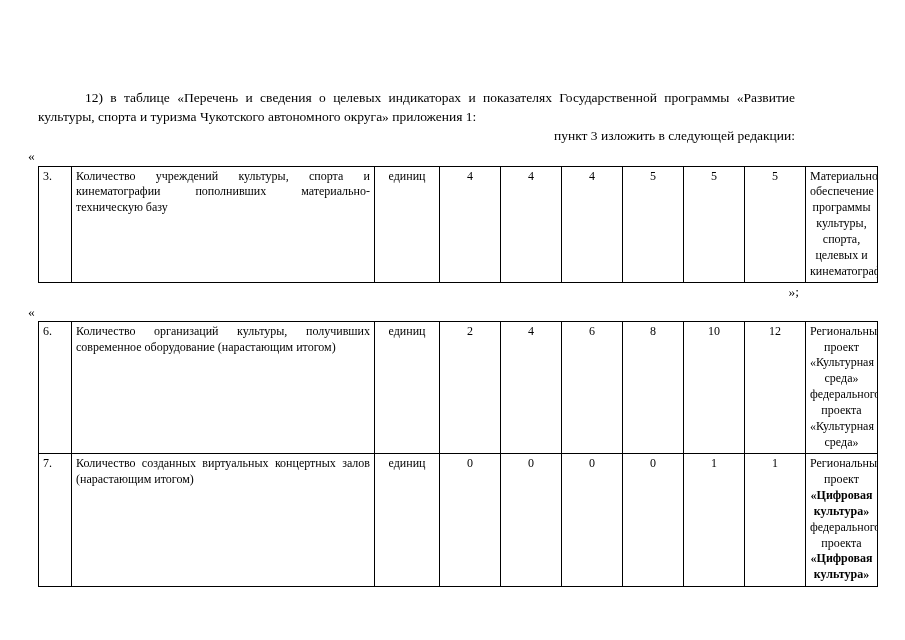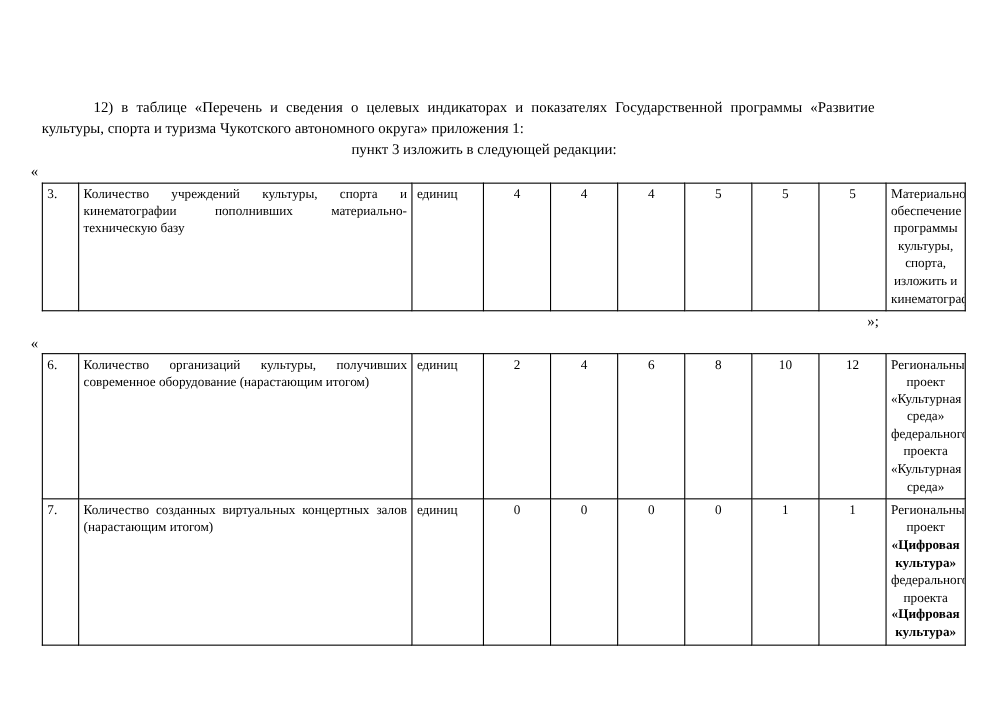--- a/index.html
+++ b/index.html
@@ -14,21 +14,21 @@
     width: 822px; height: 640px;
     padding: 88px 27px 0 38px;
   }
   p.para {
     margin: 0;
     font-size: 13.5px;
     line-height: 1.42;
     text-align: justify;
   }
   p.indent { text-indent: 47px; }
-  p.noj { text-align: center; }
+  p.noj { text-align: right; }
   .quote-open {
     font-size: 13.5px;
     line-height: 1.2;
     margin: 3px 0 1px -10px;
   }
   .quote-close {
     font-size: 13.5px;
     line-height: 1.2;
     text-align: right;
     margin: 1px -4px 2px 0;
@@ -41,21 +41,21 @@
     line-height: 1.32;
   }
   table.doc td {
     border: 1px solid #000;
     vertical-align: top;
     padding: 2px 4px 3px 4px;
     overflow: hidden;
   }
   .c-num  { width: 24px;  text-align: left; padding-left: 3px; padding-right: 2px; }
   .c-desc { width: 294px; text-align: justify; margin-left: 38px; }
-  .c-unit { width: 56px;  text-align: left; }
+  .c-unit { width: 56px;  text-align: center; }
   .c-val  { width: 52px;  text-align: center; }
   .c-note { text-align: center; }
   .note-line { display: block; }
   .bold { font-weight: bold; }
 </style>
 </head>
 <body>
 
 <div class="page">
 
@@ -73,21 +73,21 @@
       <td class="c-val">4</td>
       <td class="c-val">4</td>
       <td class="c-val">4</td>
       <td class="c-val">5</td>
       <td class="c-val">5</td>
       <td class="c-val">5</td>
       <td class="c-note">
         <span class="note-line">Материальное</span>
         <span class="note-line">обеспечение программы</span>
         <span class="note-line">культуры, спорта,</span>
-        <span class="note-line">изложить и</span>
+        <span class="note-line">целевых и</span>
         <span class="note-line">кинематографии</span>
       </td>
     </tr>
   </tbody>
     </table>
 
   <div class="quote-close">»;</div>
 
 
   <div class="quote-open">«</div>

